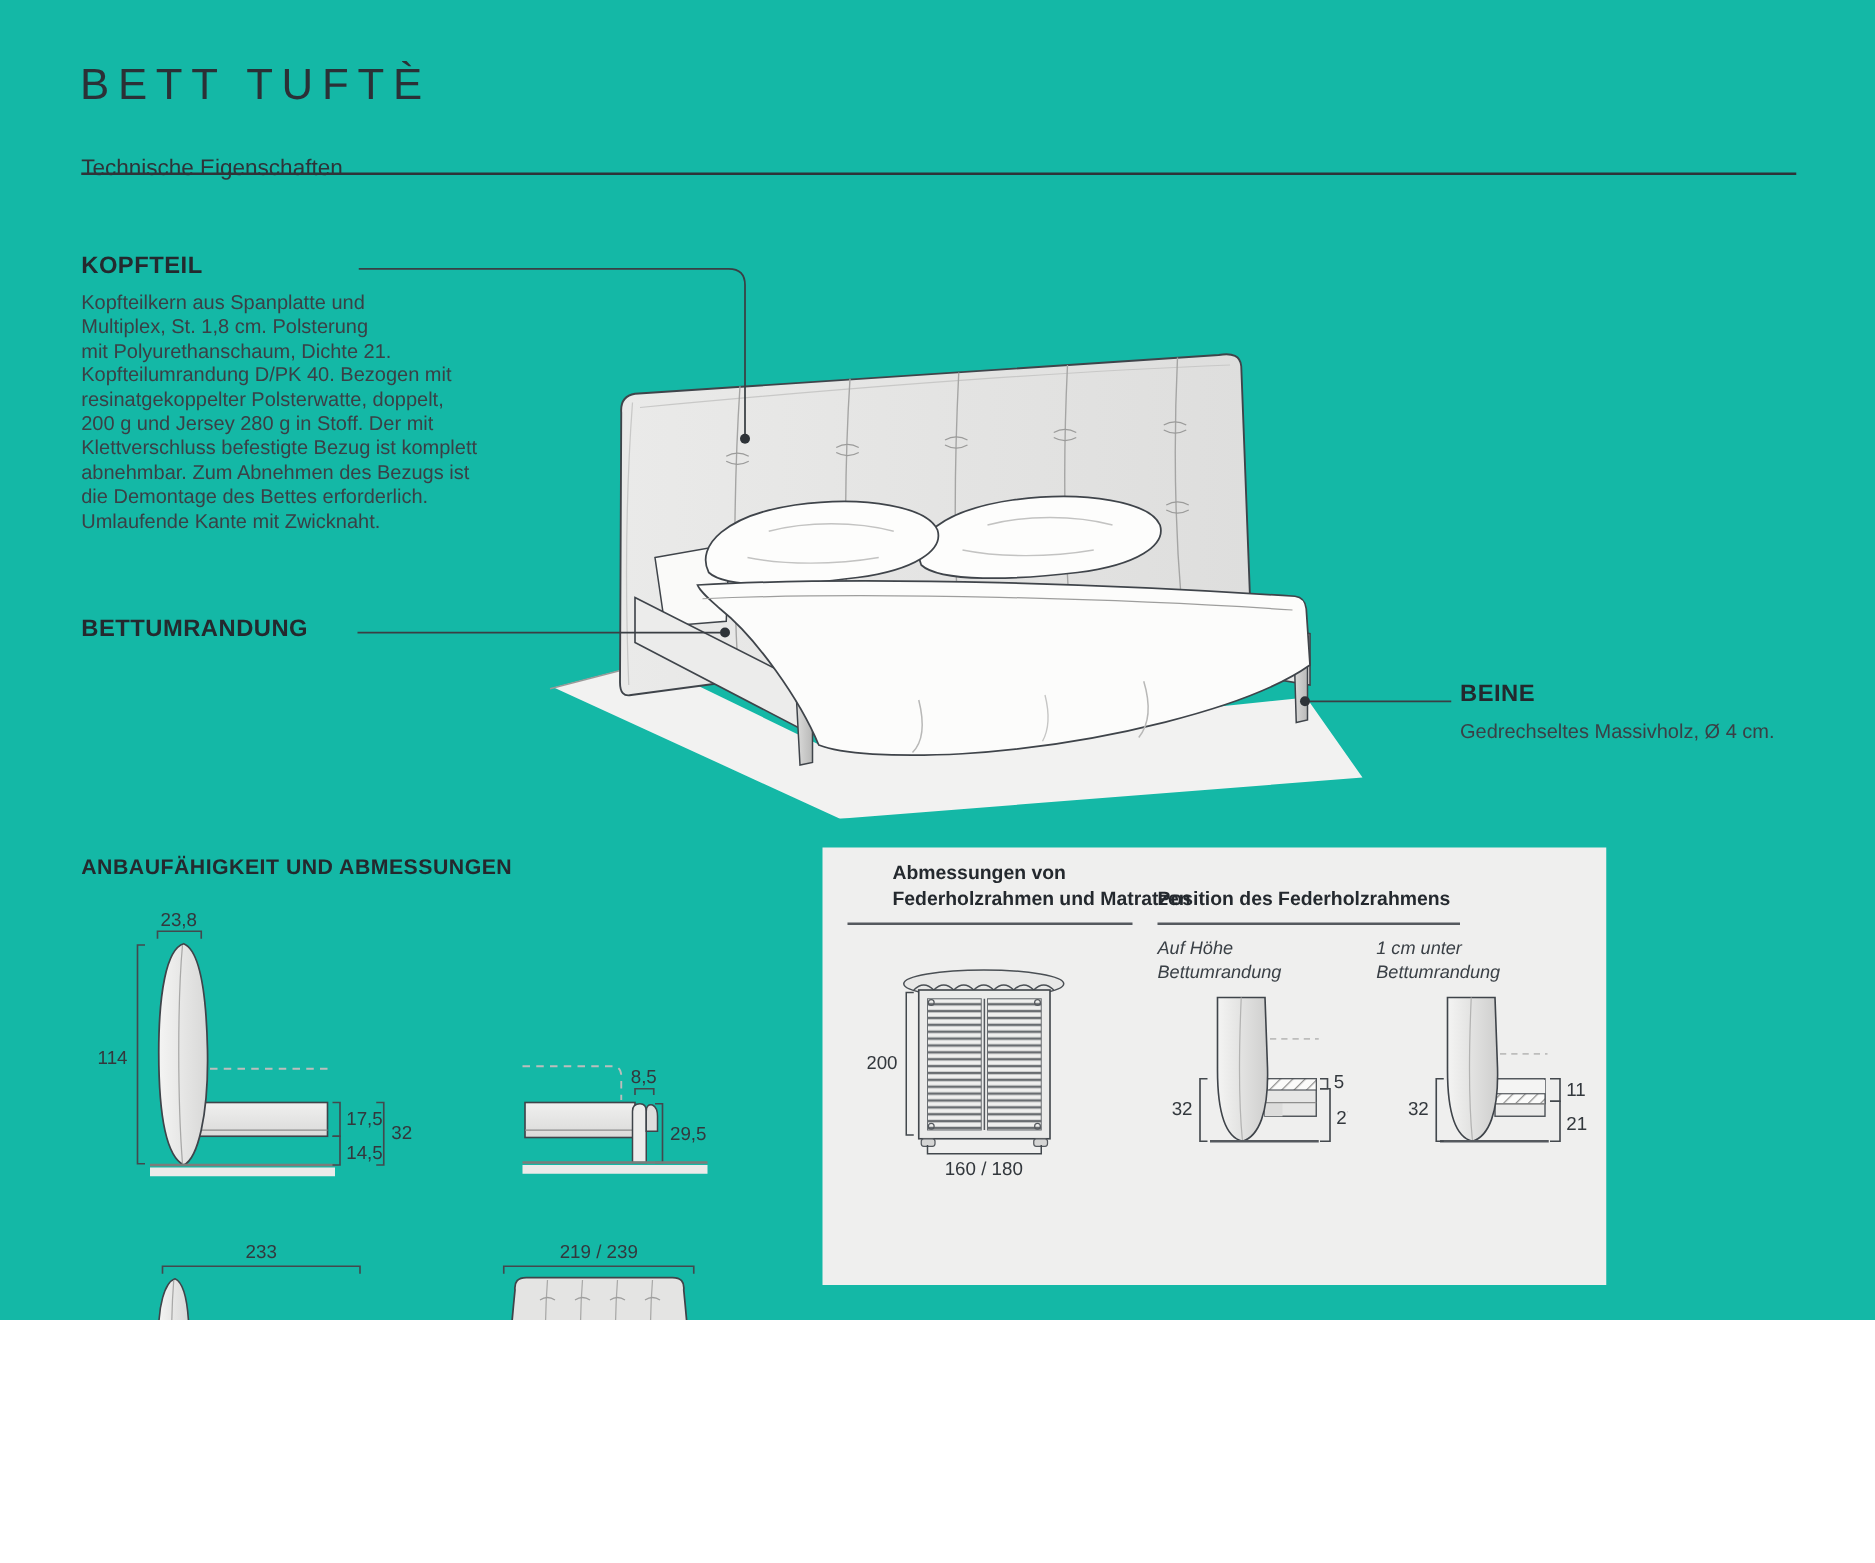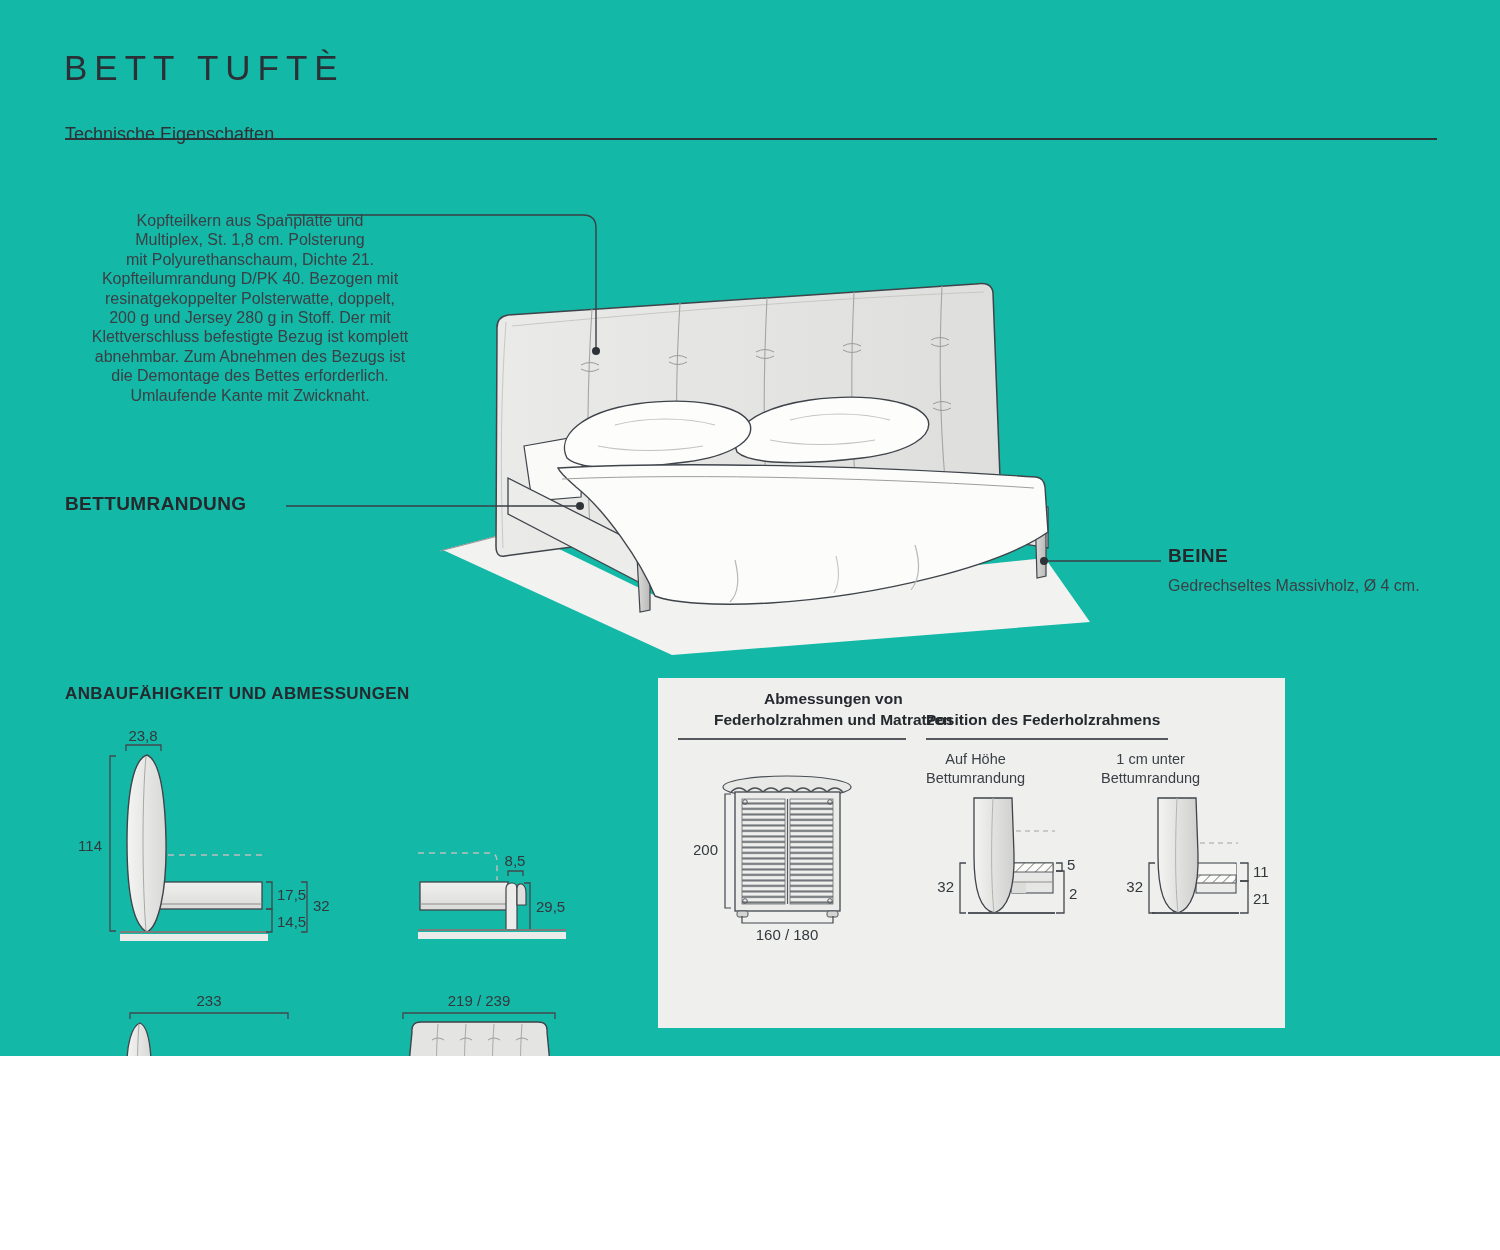--- a/index.html
+++ b/index.html
@@ -1,52 +1,53 @@
 <!DOCTYPE html>
 <html><head>
 <meta charset="utf-8">
 <style>
   html,body{margin:0;padding:0;background:#ffffff;}
   #page{position:relative;width:1500px;height:1056px;background:#14b8a6;overflow:hidden;
         font-family:"Liberation Sans","DejaVu Sans",sans-serif;color:#33383d;padding-left:12px;}
   .abs{position:absolute;}
-  .pre{white-space:pre-line;text-align:center;}
+  .pre{white-space:pre-line;}
   #title{left:64px;top:48px;font-size:35px;font-weight:400;letter-spacing:7px;color:#2b3036;}
   #subtitle{left:65px;top:105px;font-size:18px;color:#2e3338;margin-top:19px;}
   #rule{left:65px;top:138px;width:1372px;border-top:2px solid #2e3338;height:0;}
   .sec-head{font-size:19px;font-weight:700;letter-spacing:.4px;color:#24292e;}
   .sec-body{margin-top:9px;font-size:16px;line-height:19.4px;color:#3a4046;}
   #kopfteil{left:65px;top:202px;width:370px;}
   #bettumrandung{left:65px;top:493px;width:390px;}
   #beine{left:1168px;top:545px;width:310px;}
   #anbau-head{left:65px;top:684px;font-size:17px;font-weight:700;letter-spacing:.4px;color:#24292e;}
   #panel{left:658px;top:678px;width:627px;height:350px;background:#efefee;}
   .panel-h{font-size:15.5px;font-weight:700;line-height:21px;color:#24292e;}
   #panel-h-left{left:28px;top:10px;margin-left:28px;}
   #panel-h-right{left:268px;top:31px;}
   .panel-underline{height:0;border-top:2px solid #55595e;}
   #panel-ul-left{left:20px;top:60px;width:228px;}
   #panel-ul-right{left:268px;top:60px;width:242px;}
-  .panel-label{font-size:14.5px;line-height:19px;color:#3a4046;}
+  .panel-label{font-size:14.5px;line-height:19px;color:#3a4046;font-style:italic;}
   #label-a{left:268px;top:72px;}
   #label-b{left:443px;top:72px;}
   #footnote{left:20px;top:290px;width:590px;font-size:14.5px;line-height:20px;color:#3a4046;}
   svg text{font-family:"Liberation Sans","DejaVu Sans",sans-serif;font-size:15px;fill:#33383d;}
   svg{display:block;}
 </style>
 </head>
 <body>
 
 <div id="page">
 
   <div class="abs" id="title">BETT TUFTÈ</div>
   <div class="abs" id="subtitle">Technische Eigenschaften</div>
   <div class="abs" id="rule"></div>
 
   <div class="abs" id="kopfteil">
+    <div class="sec-head">KOPFTEIL</div>
     <div class="sec-body pre">Kopfteilkern aus Spanplatte und
 Multiplex, St. 1,8 cm. Polsterung
 mit Polyurethanschaum, Dichte 21.
 Kopfteilumrandung D/PK 40. Bezogen mit
 resinatgekoppelter Polsterwatte, doppelt,
 200 g und Jersey 280 g in Stoff. Der mit
 Klettverschluss befestigte Bezug ist komplett
 abnehmbar. Zum Abnehmen des Bezugs ist
 die Demontage des Bettes erforderlich.
 Umlaufende Kante mit Zwicknaht.</div>

